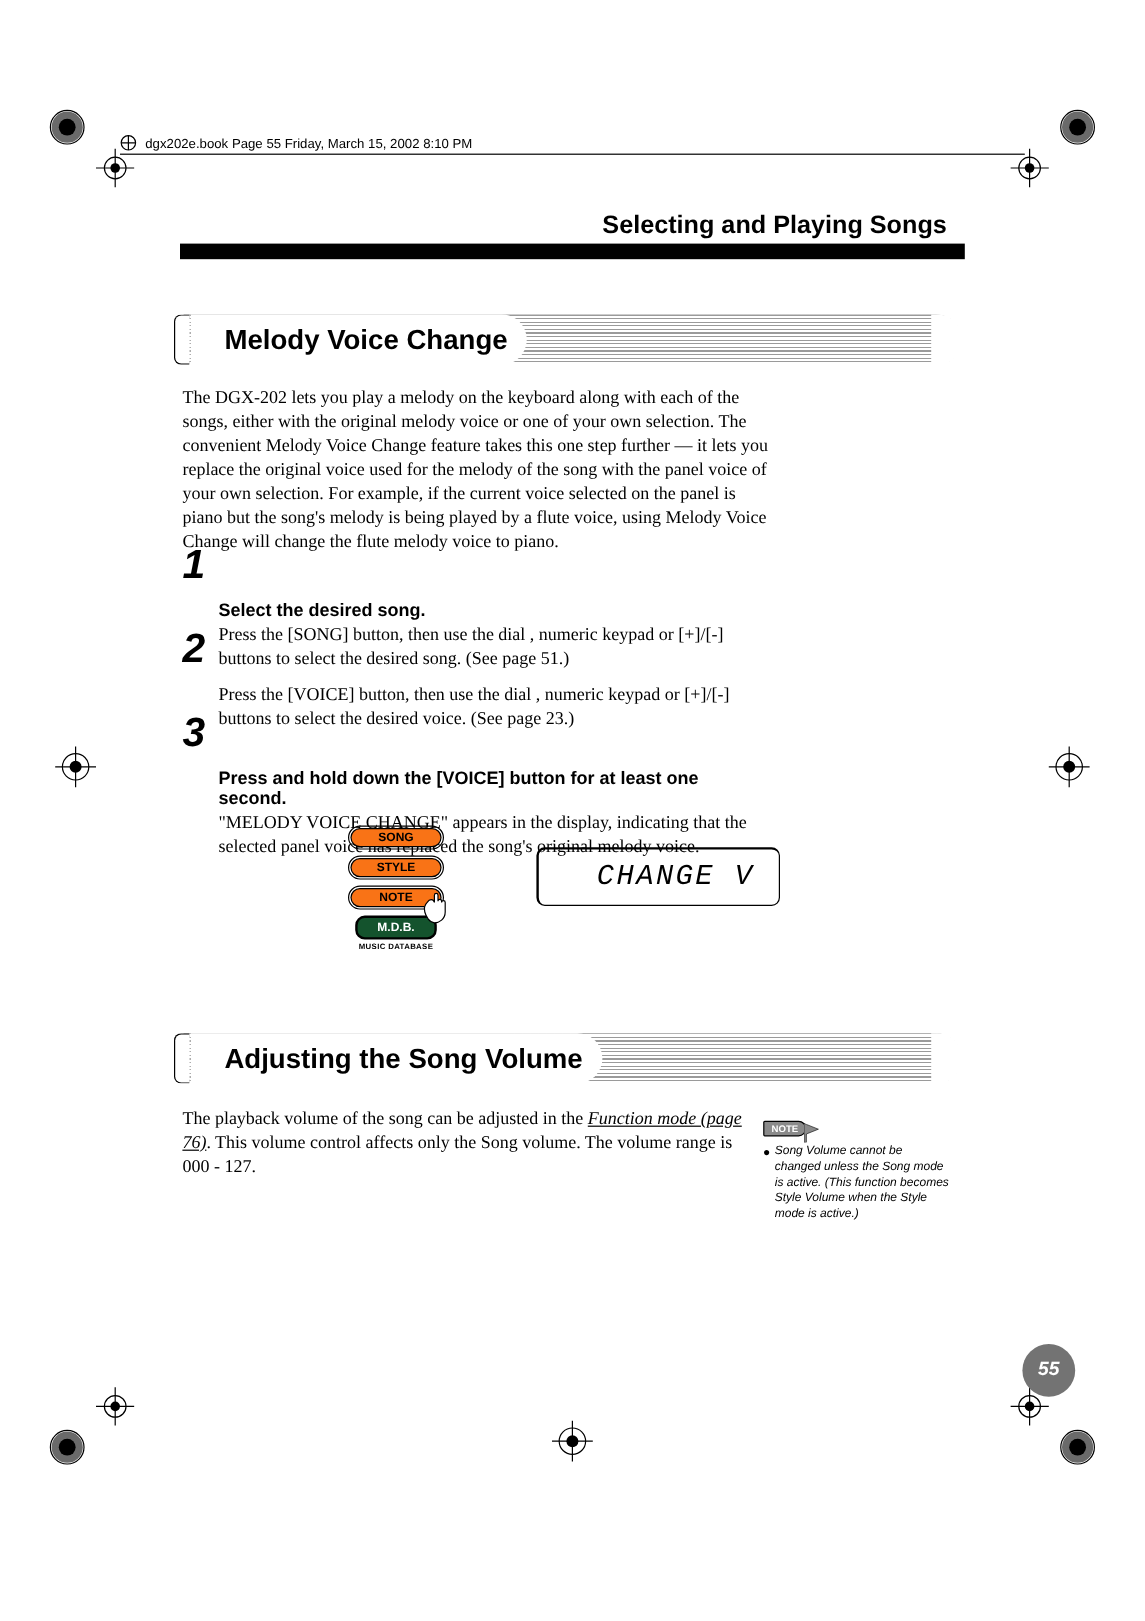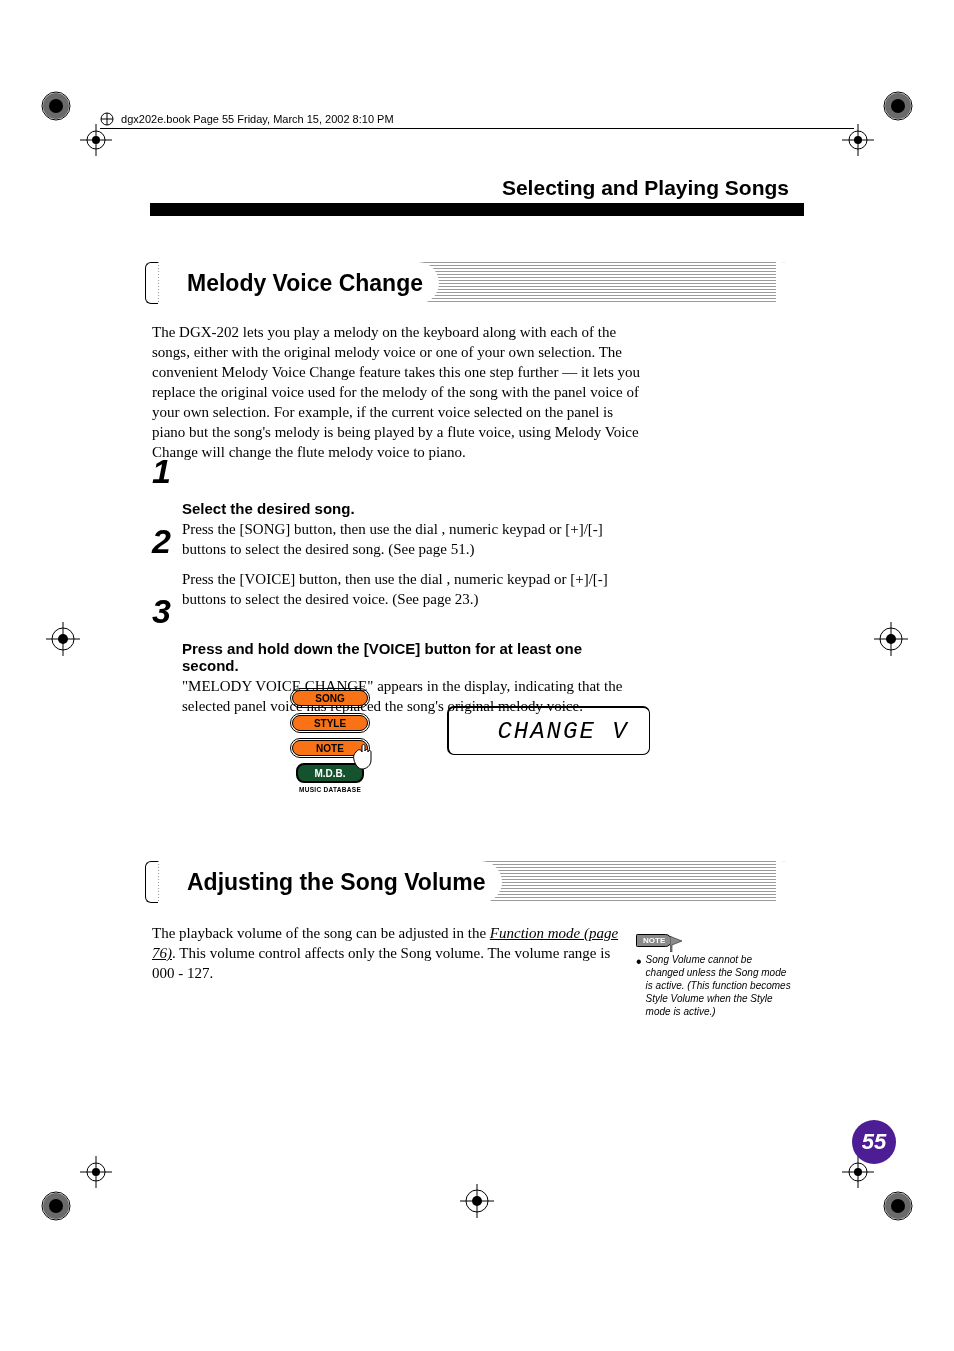--- a/index.html
+++ b/index.html
@@ -239,28 +239,28 @@
     display:flex;
     gap:4px;
   }
   .page-num-badge{
     position:absolute;
     right:58px;
     top:1120px;
     width:44px;
     height:44px;
     border-radius:50%;
-    background:#4c1d95;
+    background:#737373;
     display:flex;
     align-items:center;
     justify-content:center;
     font-family: Arial, Helvetica, sans-serif;
     font-weight:700;
     font-style:italic;
-    font-size:22px;
+    font-size:16px;
     color:#fff;
   }
   .underline-link{ text-decoration: underline; font-style: italic; }
 </style>
 </head>
 <body>
 
 <svg style="position:absolute;left:32px;top:82px" width="80" height="80">
   <circle cx="24" cy="24" r="14" fill="none" stroke="#000" stroke-width="1"></circle>
   <circle cx="24" cy="24" r="13" fill="#6a6a6a"></circle>

